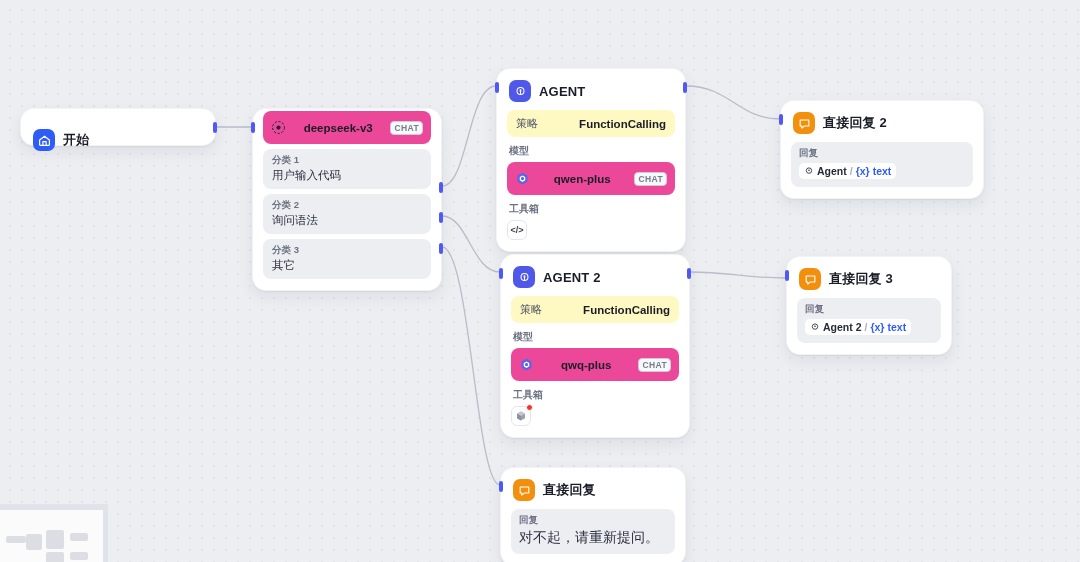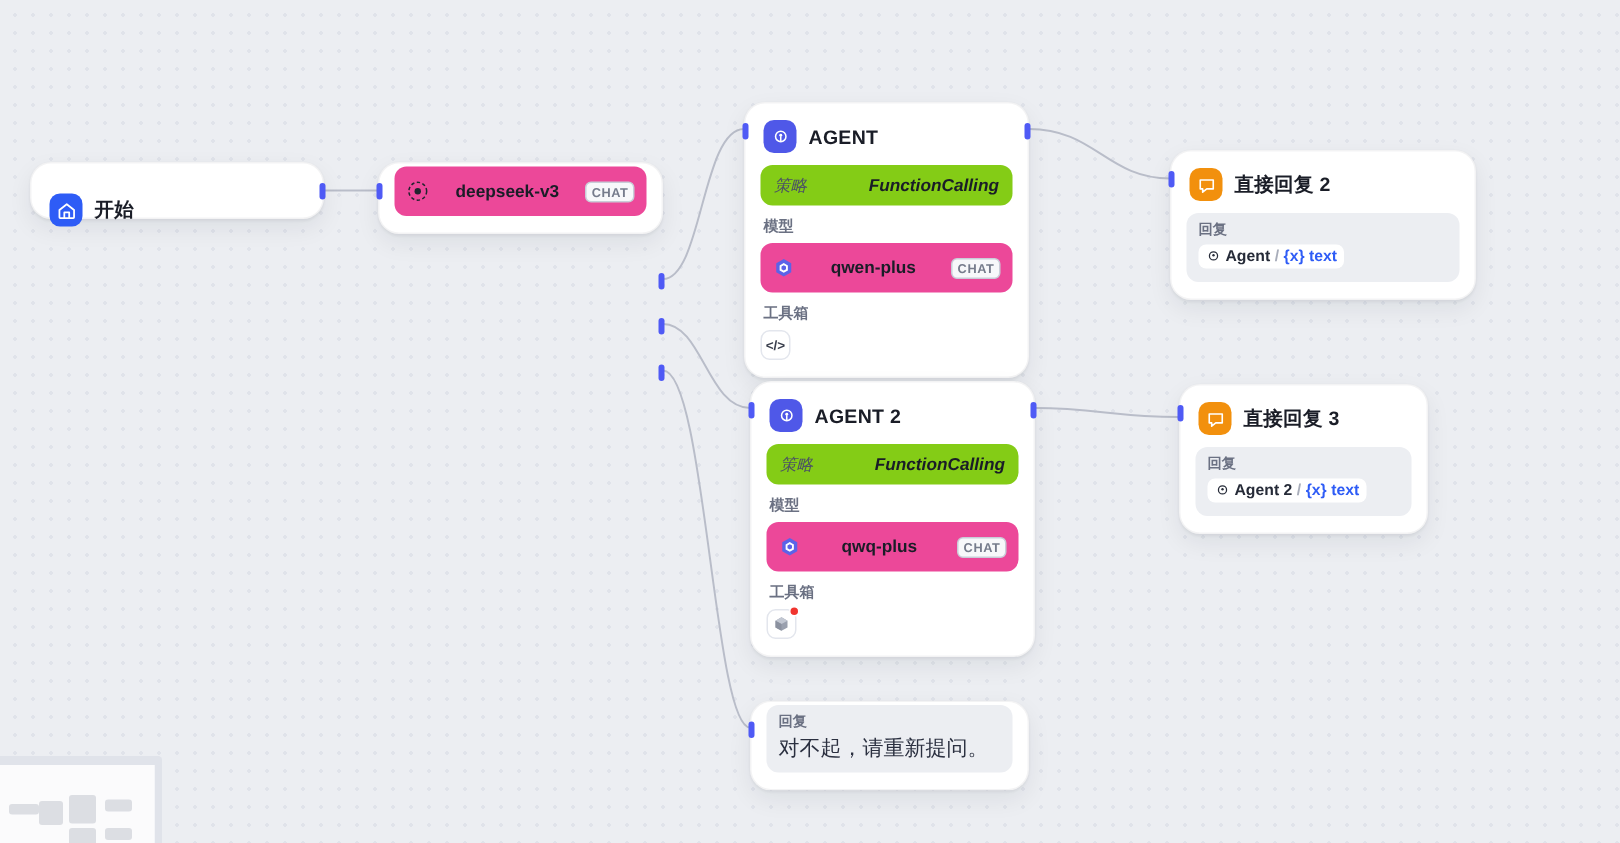--- a/index.html
+++ b/index.html
@@ -39,26 +39,25 @@
   }
   .nicon svg { display: block; }
   .ic-blue   { background: #2e5cf6; }
   .ic-green  { background: #0bab64; }
   .ic-indigo { background: #4f58e8; }
   .ic-orange { background: #f2900d; }
 
   .node-body { padding: 2px 10px 11px 10px; }
 
   .row-grey {
-    background: #84cc16;
+    background: #fef9c3;
     border-radius: 8px;
     padding: 6px 9px;
     display: flex; align-items: center;
     min-height: 26px;
-    font-style: italic;
   }
   .row-strategy { justify-content: space-between; }
   .lbl-sm { font-size: 11px; color: #4c5264; }
   .val-sm { font-size: 11.5px; color: #1a1d27; font-weight: bold; }
 
   .sect-label {
     font-size: 10px; font-weight: bold; color: #6b7183;
     margin: 7px 2px 4px 2px;
   }
   .model-row {
@@ -156,20 +155,32 @@
     <div class="node-body">
       <div class="model-row">
         <svg class="mini-ico" viewBox="0 0 24 24">
           <circle cx="12" cy="12" r="9.5" fill="none" stroke="#21242e" stroke-width="1.6" stroke-dasharray="3.6 2.6"></circle>
           <circle cx="12" cy="12" r="3.4" fill="#21242e"></circle>
         </svg>
         <span class="model-name">deepseek-v3</span>
         <span class="chat-badge">CHAT</span>
       </div>
 
+      <div class="class-row">
+        <div class="class-key">分类 1</div>
+        <div class="class-val">用户输入代码</div>
+      </div>
+      <div class="class-row">
+        <div class="class-key">分类 2</div>
+        <div class="class-val">询问语法</div>
+      </div>
+      <div class="class-row">
+        <div class="class-key">分类 3</div>
+        <div class="class-val">其它</div>
+      </div>
     </div>
     <div class="handle h-left" style="top:13px;"></div>
     <div class="handle h-right" style="top:73px;"></div>
     <div class="handle h-right" style="top:103px;"></div>
     <div class="handle h-right" style="top:134px;"></div>
   </div>
 
   <div class="node" style="left:496px; top:68px; width:190px;">
     <div class="node-head">
       <span class="nicon ic-indigo">
@@ -293,20 +304,28 @@
           <span class="var-sep">/</span>
           <span class="var-x">{x}</span>
           <span class="var-name">text</span>
         </span>
       </div>
     </div>
     <div class="handle h-left" style="top:13px;"></div>
   </div>
 
   <div class="node" style="left:500px; top:467px; width:186px;">
+    <div class="node-head">
+      <span class="nicon ic-orange">
+        <svg width="13" height="13" viewBox="0 0 24 24" fill="none" stroke="#fff" stroke-width="2" stroke-linejoin="round">
+          <path d="M4 5.5h16v11H12l-5 4v-4H4z"></path>
+        </svg>
+      </span>
+      <span class="node-title">直接回复</span>
+    </div>
     <div class="node-body">
       <div class="ans-box">
         <div class="ans-label">回复</div>
         <div class="ans-text">对不起，请重新提问。</div>
       </div>
     </div>
     <div class="handle h-left" style="top:13px;"></div>
   </div>
 
   <div id="minimap">

